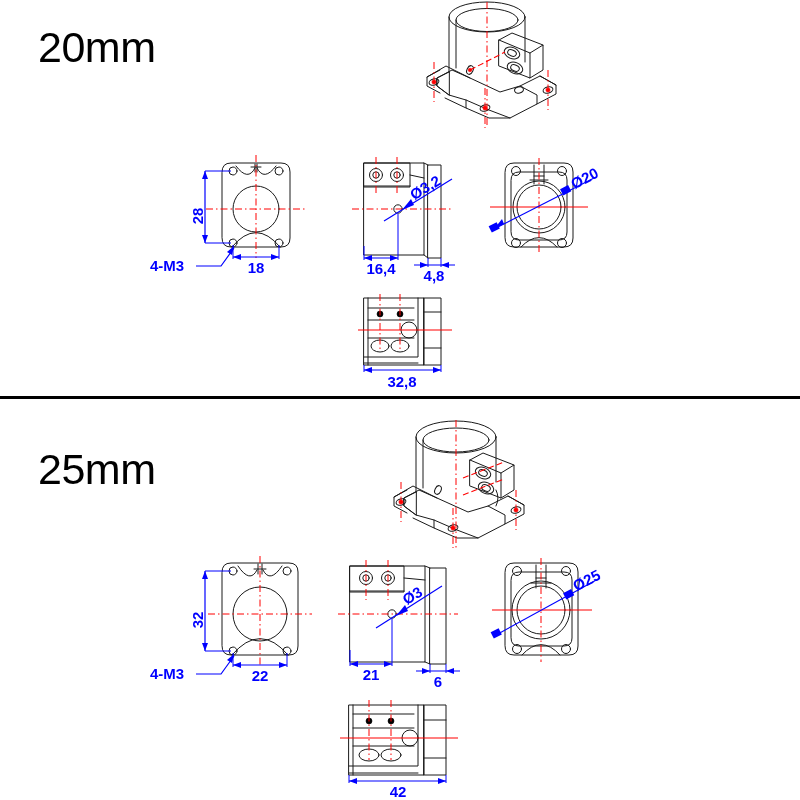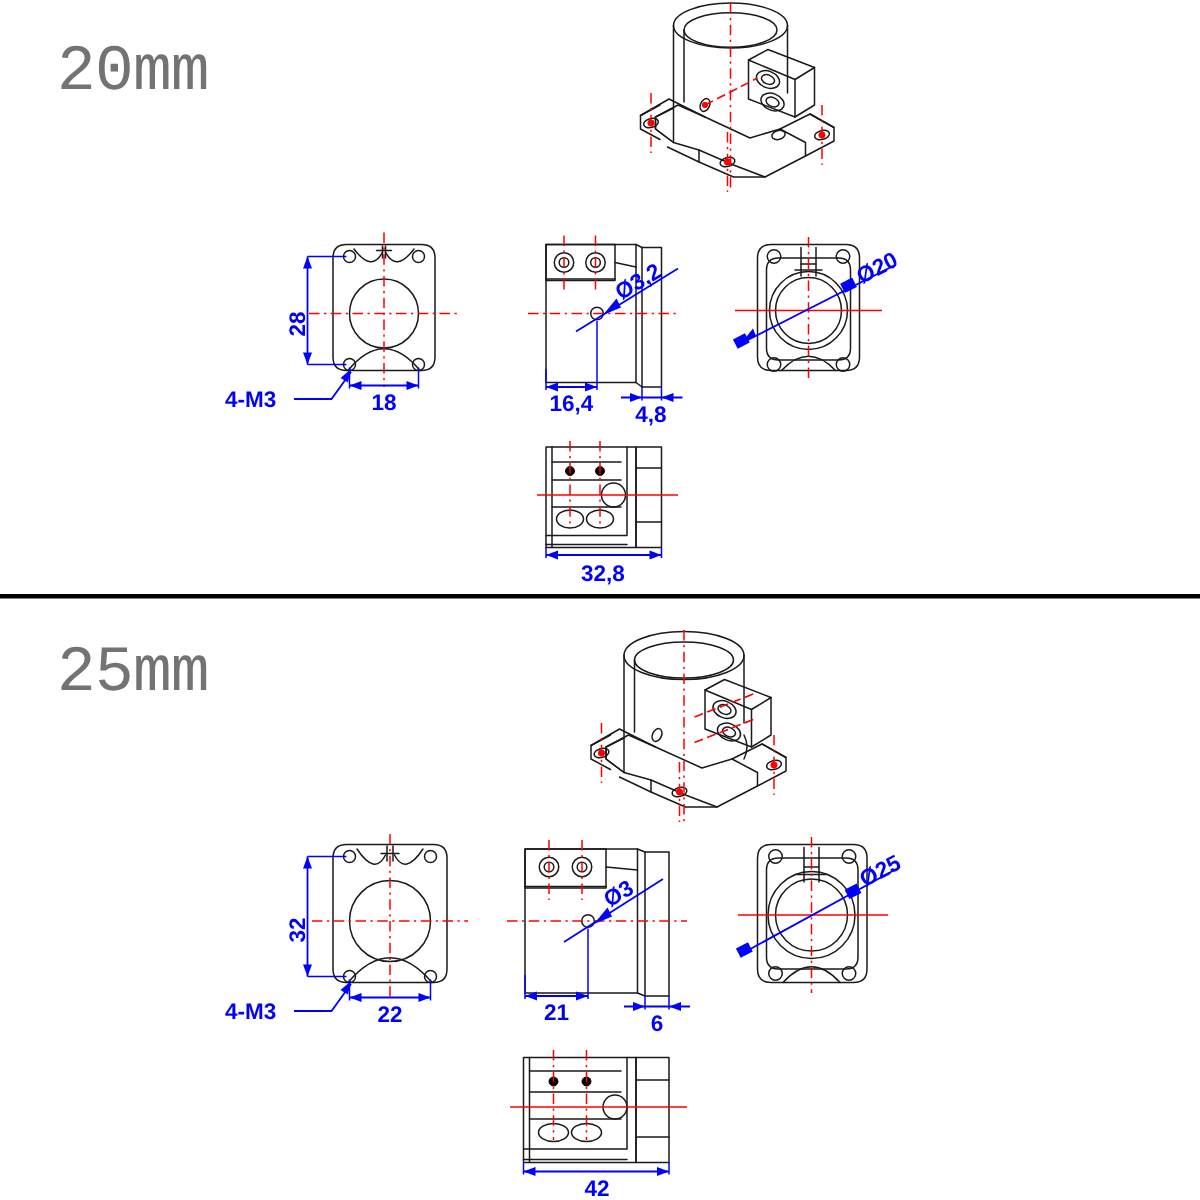--- a/index.html
+++ b/index.html
@@ -1,29 +1,29 @@
 <!DOCTYPE html>
 <html><head>
 <meta charset="utf-8">
 <style>
   html,body{margin:0;padding:0;background:#ffffff;}
   body{width:800px;height:800px;font-family:"Liberation Sans",sans-serif;overflow:hidden;position:relative;}
   .sheet{position:absolute;inset:0;width:800px;height:800px;}
   .section-title{
     position:absolute;
-    font-family:Liberation Mono, monospace;
+    font-family:Liberation Sans, sans-serif;
     font-size:43px;
     font-weight:400;
-    color:#737373;
+    color:#000000;
     letter-spacing:-0.5px;
     line-height:1;
     white-space:nowrap;
   }
   #title-20{left:38px;top:26px;}
-  #title-25{left:38px;top:427px;}
+  #title-25{left:38px;top:448px;}
   .divider{
     position:absolute;
     left:0;top:396px;
     width:800px;height:3px;
     background:#000000;
   }
   svg{position:absolute;left:0;top:0;}
   .part{fill:none;stroke:#1a1a1a;stroke-width:1;stroke-linejoin:round;stroke-linecap:round;}
   .solid-dot{fill:#000000;stroke:#000000;stroke-width:0.6;}
   .center{stroke:#ff0000;stroke-width:1;fill:none;stroke-dasharray:7 3 1.5 3;}

